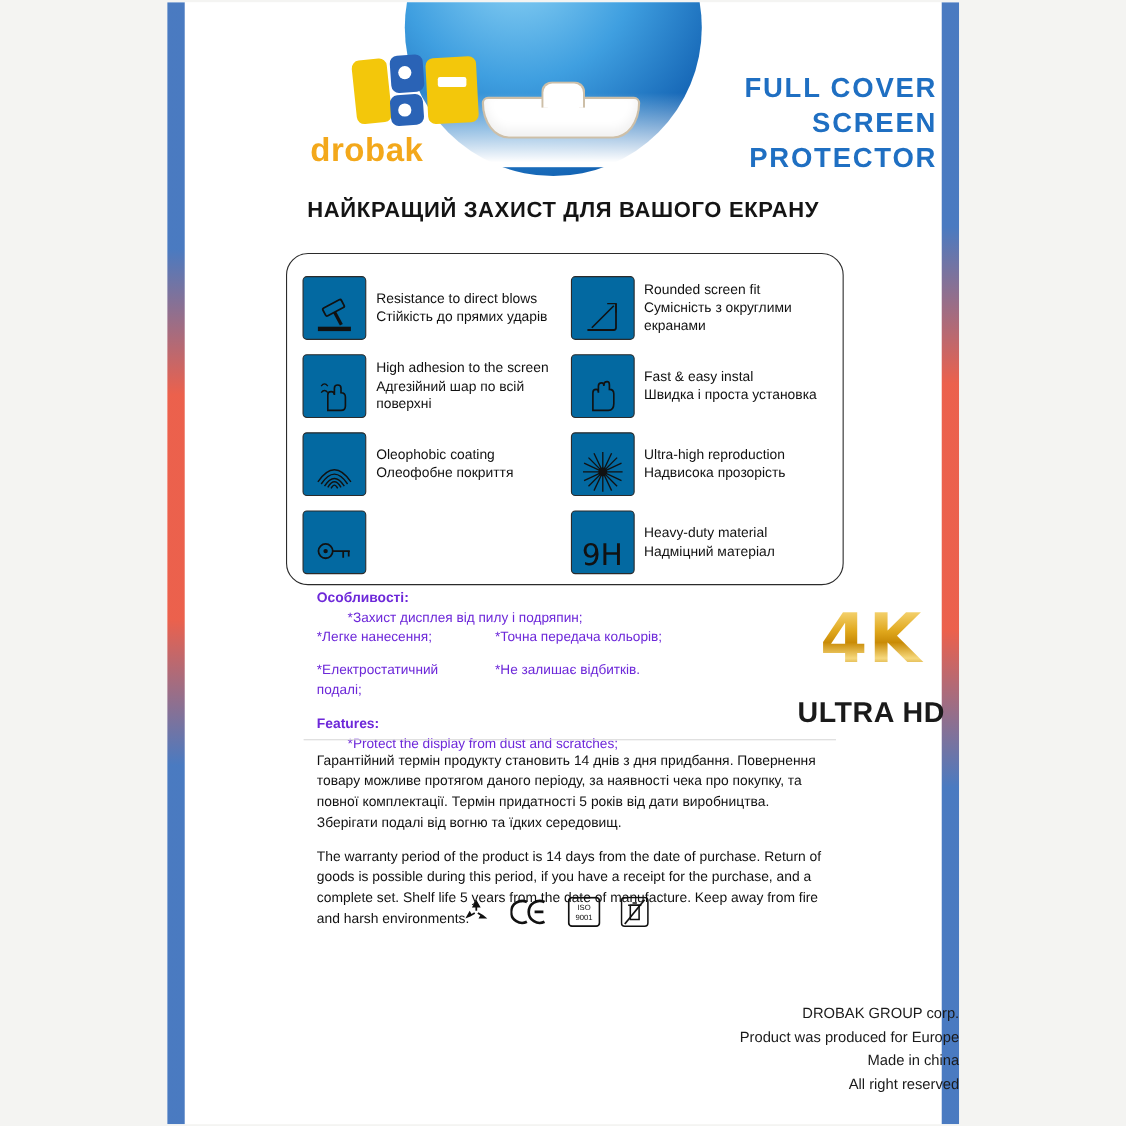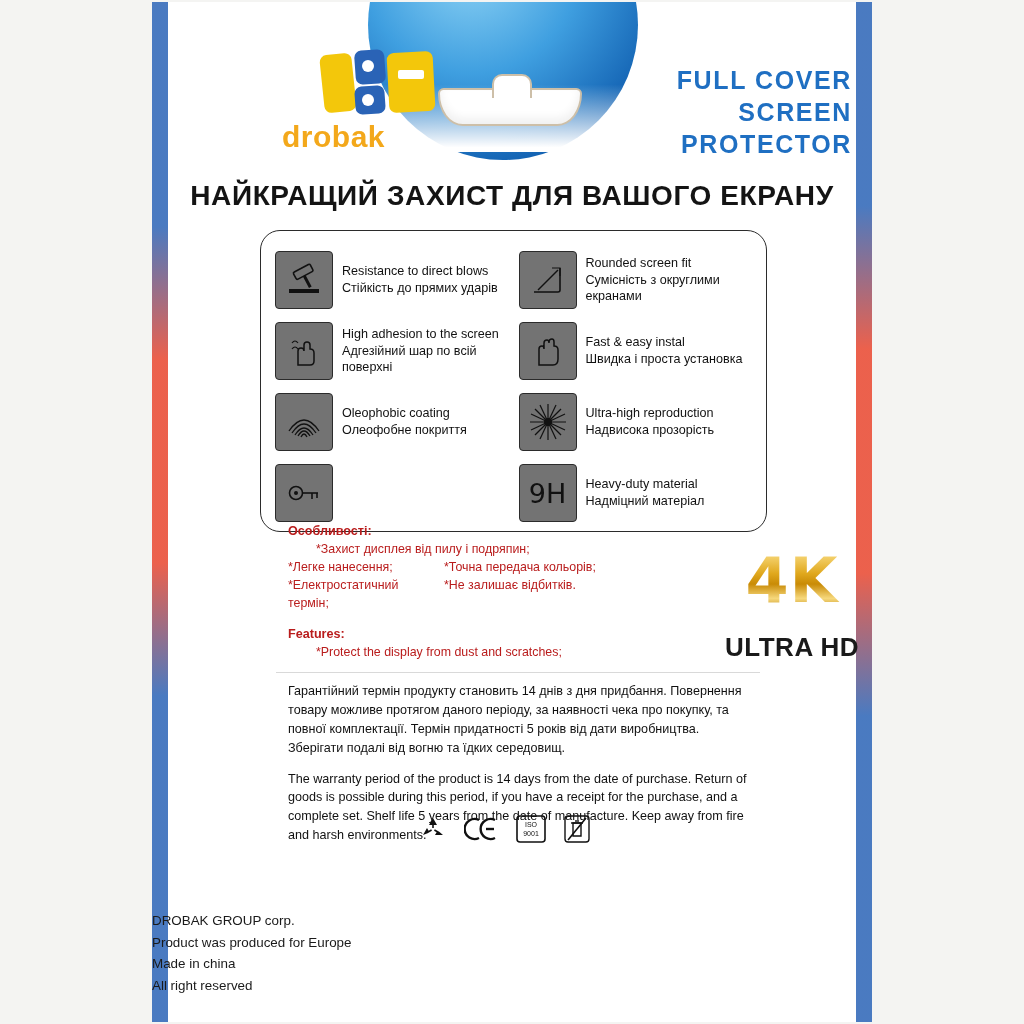--- a/index.html
+++ b/index.html
@@ -141,21 +141,21 @@
     line-height: 1.28;
     letter-spacing: 1.6px;
   }
 
   .subtitle {
     position: absolute;
     left: 0;
     right: 0;
     top: 178px;
     text-align: center;
-    font-size: 28px;
+    font-size: 20px;
     font-weight: bold;
     color: #141414;
     letter-spacing: .6px;
   }
 
   
   .feature-box {
     position: absolute;
     left: 108px;
     top: 228px;
@@ -178,57 +178,58 @@
     align-items: center;
     gap: 9px;
   }
   .ficon {
     width: 56px;
     height: 56px;
     border: 1.4px solid #2b2b2b;
     border-radius: 4px;
     flex: 0 0 auto;
     display: flex;
-    align-items: center;
+    align-items: flex-end;
     justify-content: center;
-    background: #737373;
+    background: #0369a1;
   }
   .ftext {
     font-size: 12.6px;
     line-height: 1.32;
     color: #111;
   }
   .ftext .en { display: block; }
   .ftext .ua { display: block; }
   .nine-h {
     font-size: 27px;
     font-weight: 500;
     font-family: "DejaVu Sans", sans-serif;
     color: #111;
   }
 
   
   .specs {
     position: absolute;
     left: 136px;
-    top: 520px;
+    top: 532px;
     width: 360px;
     font-size: 12.4px;
     line-height: 1.45;
-    color: #b91c1c;
+    color: #6d28d9;
   }
   .specs h4 {
     margin: 0 0 1px 0;
     font-size: 12.6px;
     font-weight: bold;
   }
   .specs .cols {
     display: grid;
     grid-template-columns: 150px 1fr;
     column-gap: 6px;
+    gap: 12px;
   }
   .specs .block { margin-bottom: 12px; }
   .row-line { display: block; margin-left: 28px; }
 
   
   .badge4k {
     position: absolute;
     left: 545px;
     top: 548px;
     width: 190px;
@@ -289,21 +290,21 @@
     justify-content: center;
     color: #111;
   }
 
   
   .footer {
     position: absolute;
     left: 0;
     right: 0;
     top: 908px;
-    text-align: left;
+    text-align: right;
     font-size: 13.4px;
     line-height: 1.62;
     color: #1a1a1a;
   }
 </style>
 </head>
 <body>
 
 <div id="package">
   <div class="card">
@@ -462,21 +463,21 @@
       </div>
     </div>
 
     <div class="specs">
       <div class="block">
         <h4>Особливості:</h4>
         <span class="row-line">*Захист дисплея від пилу і подряпин;</span>
         <div class="cols">
           <span>*Легке нанесення;</span>
           <span>*Точна передача кольорів;</span>
-          <span>*Електростатичний термін;</span>
+          <span>*Електростатичний подалі;</span>
           <span>*Не залишає відбитків.</span>
         </div>
       </div>
       <div class="block">
         <h4>Features:</h4>
         <span class="row-line">*Protect the display from dust and scratches;</span>
       </div>
     </div>
 
     <div class="badge4k">

